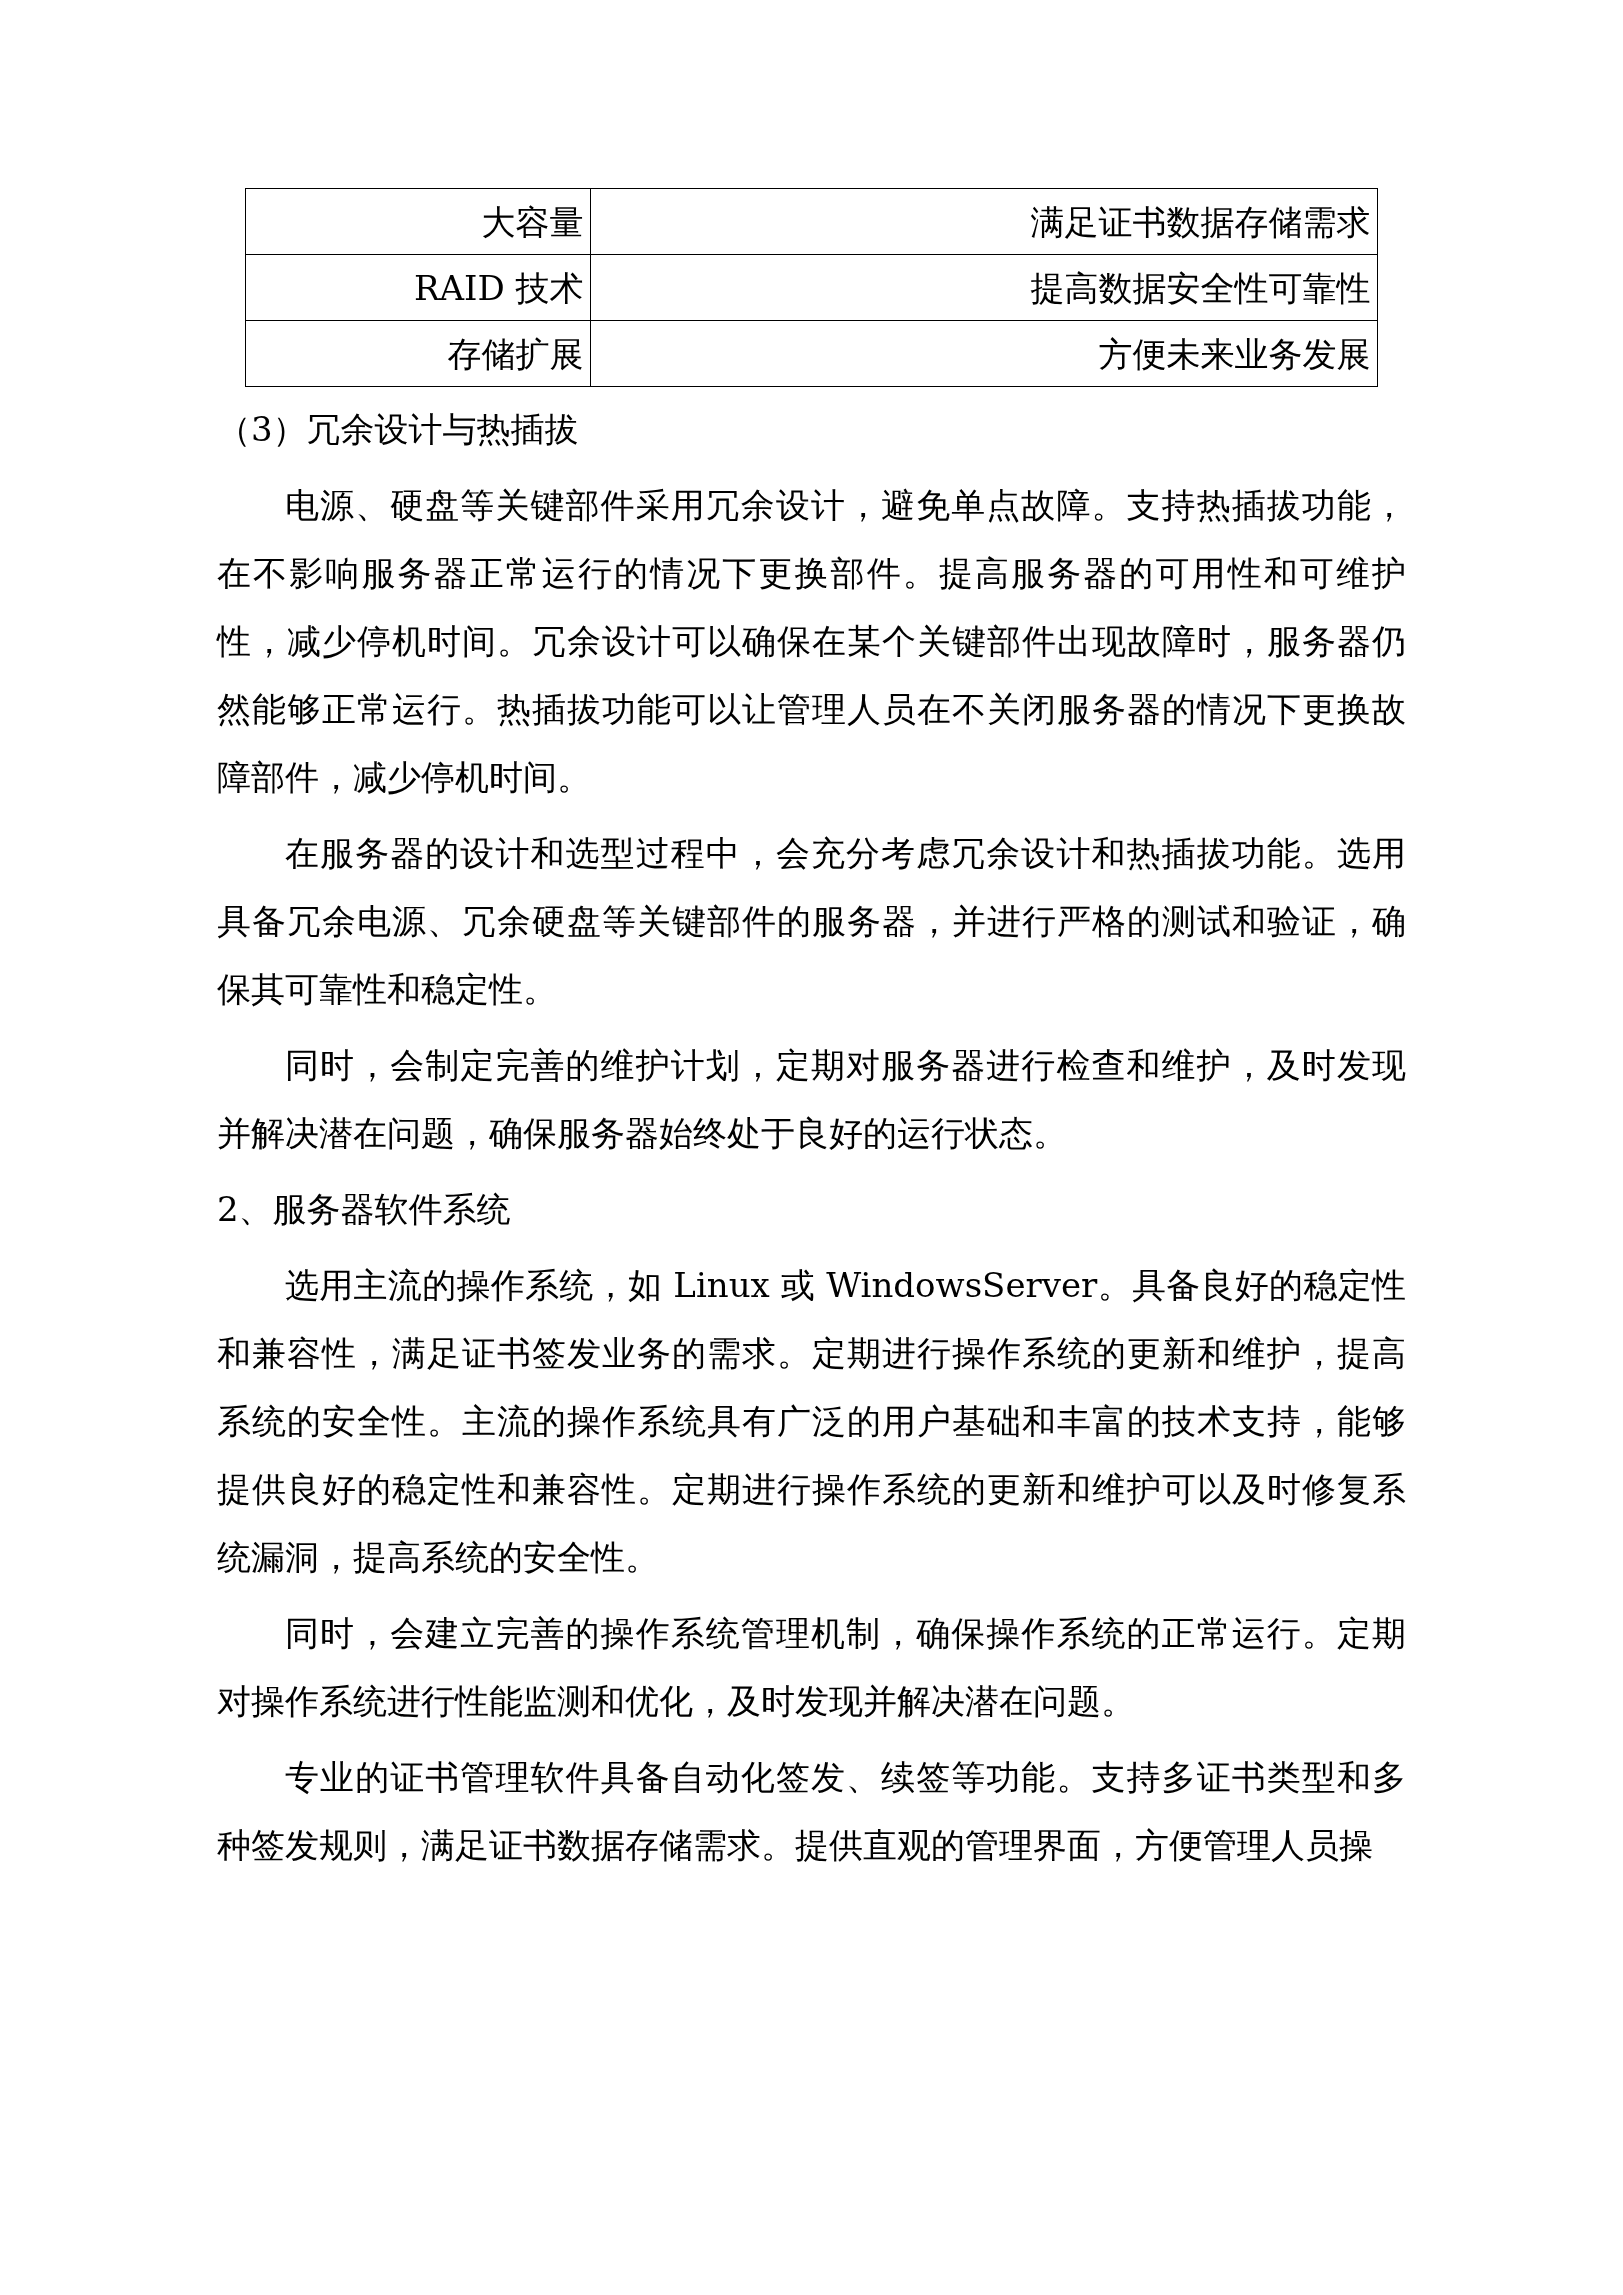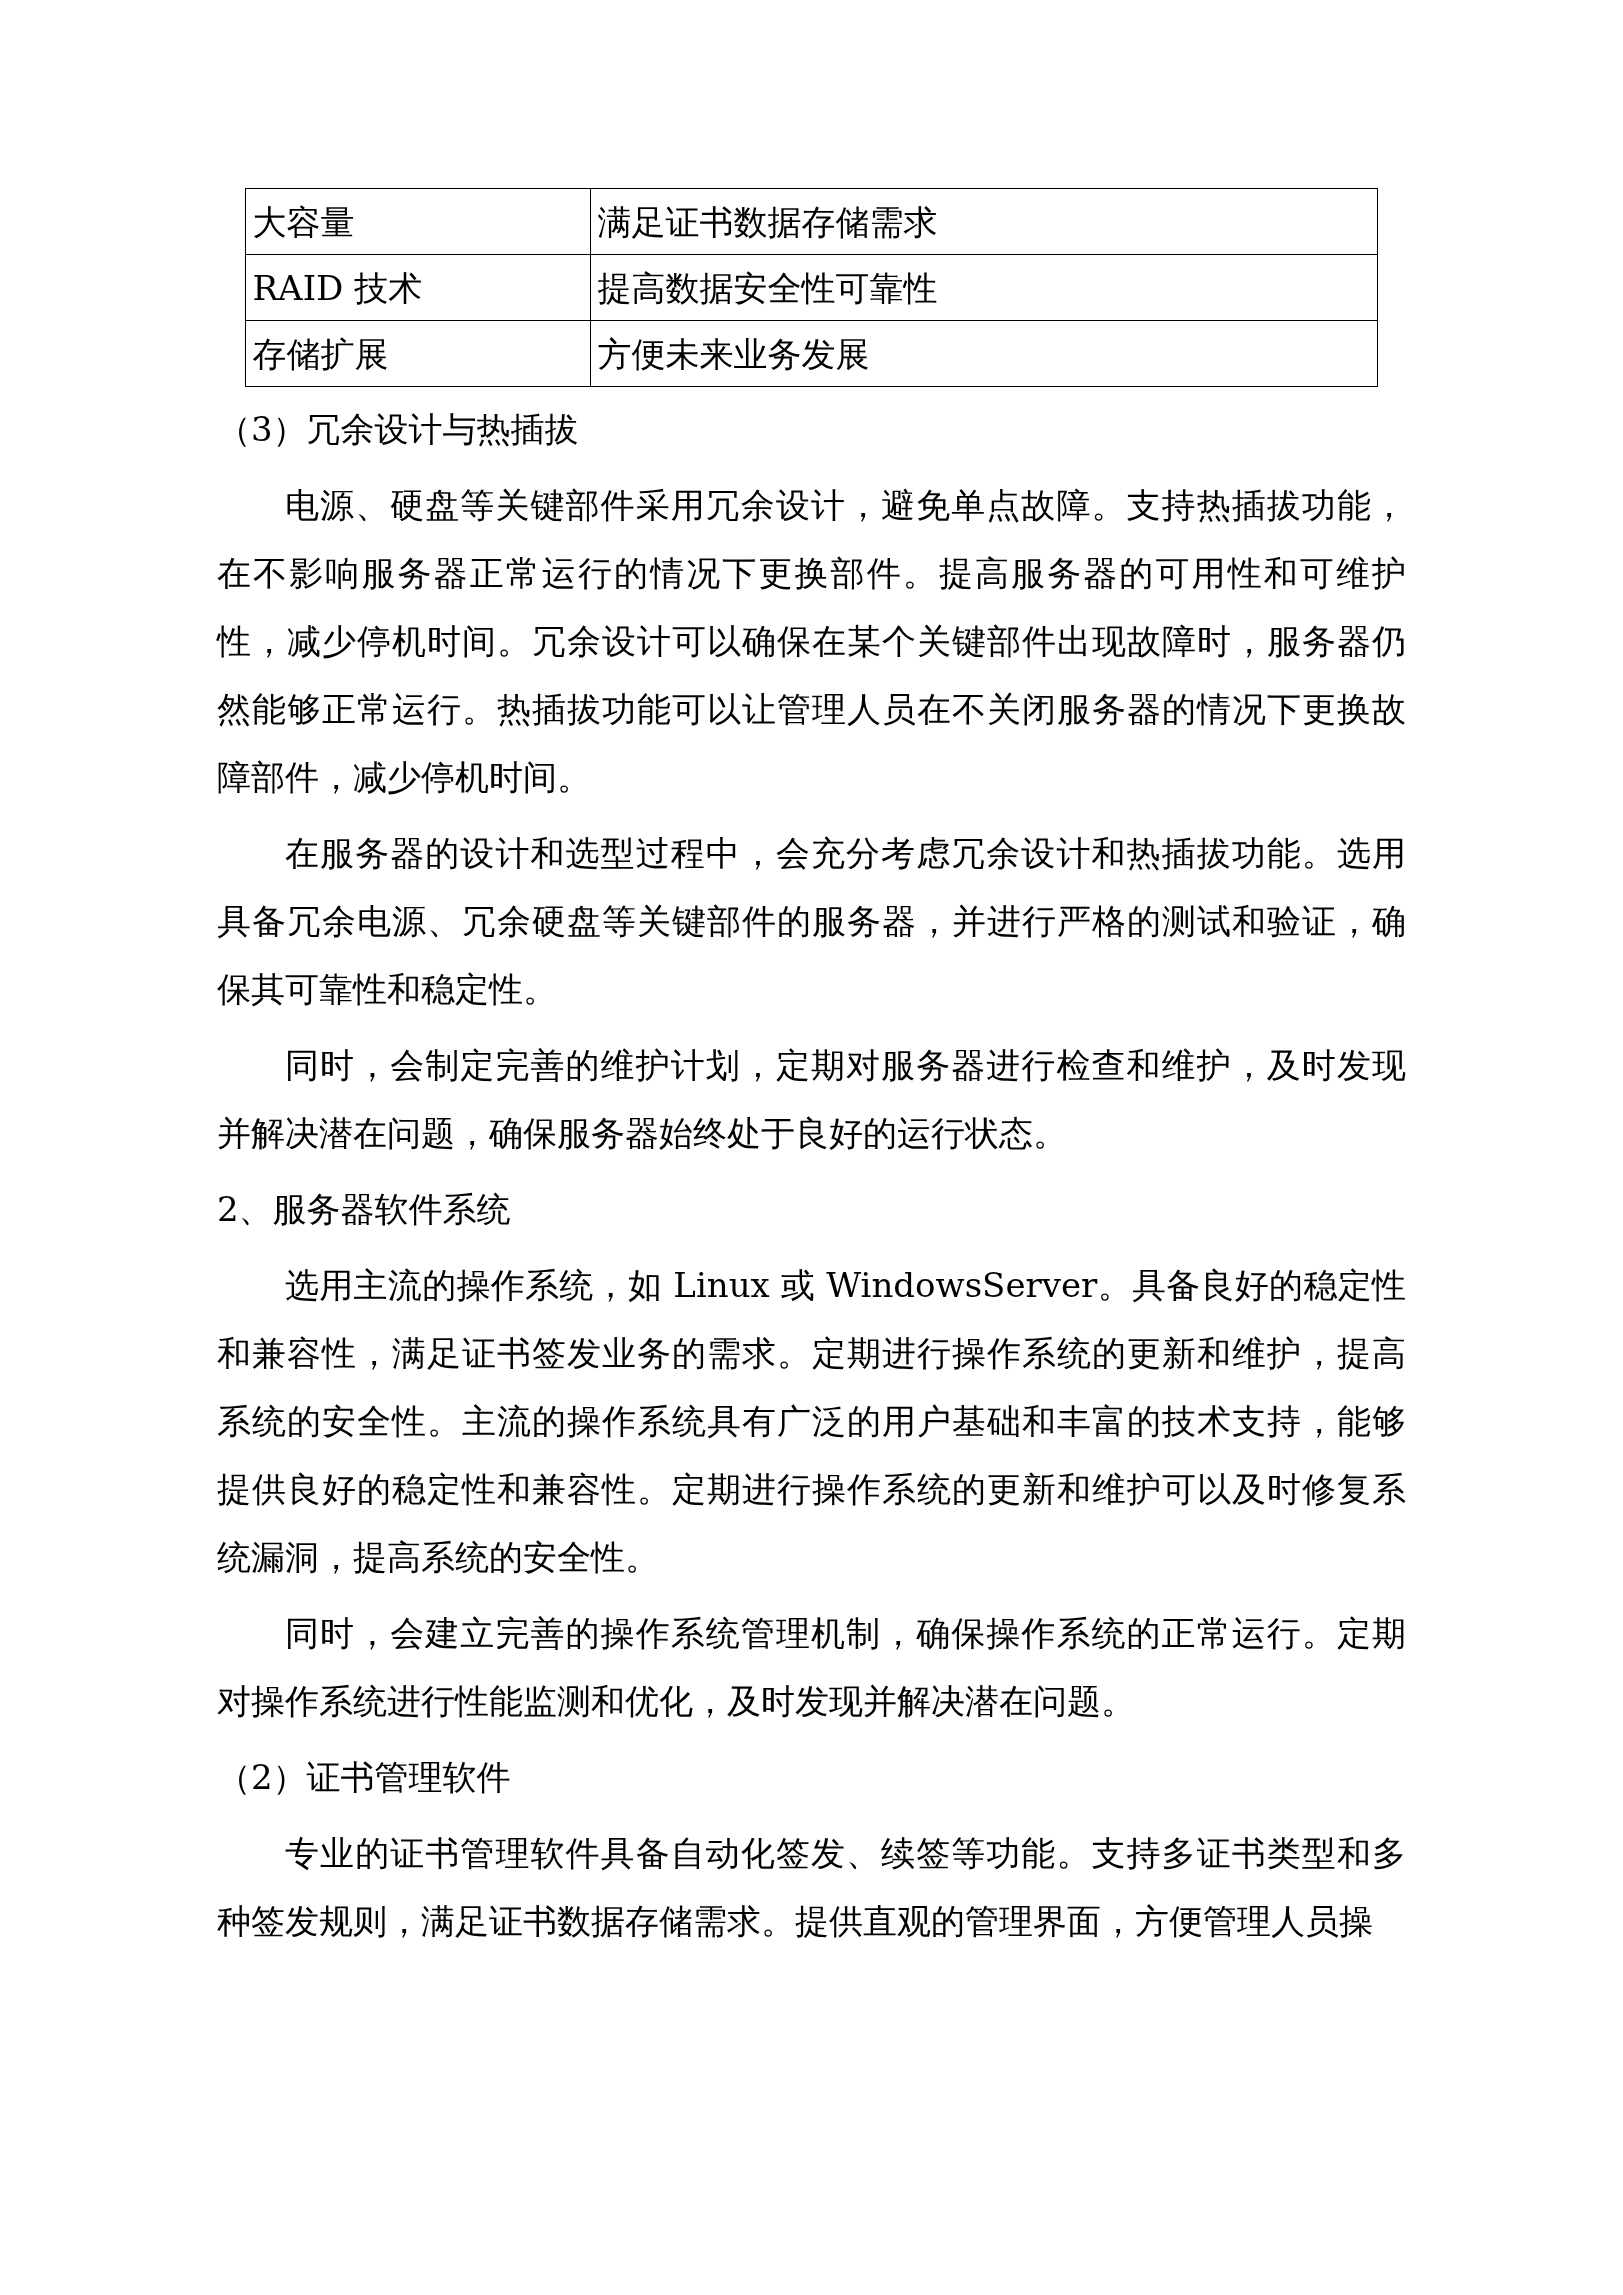--- a/index.html
+++ b/index.html
@@ -22,21 +22,21 @@
   }
   table.feature-table {
     border-collapse: collapse;
     width: calc(100% - 72px);
     margin: 0 36px 0 36px;
     table-layout: fixed;
   }
   table.feature-table td {
     border: 1.3px solid #000000;
     height: 65px;
-    text-align: left;
+    text-align: right;
     vertical-align: middle;
     padding: 0 6.5px;
     line-height: 42px;
   }
   table.feature-table td.col-feature { width: 30%; }
   table.feature-table td.col-desc    { width: 70%; margin-top: 44px; }
   p {
     margin: 8px;
     padding: 0;
   }
@@ -81,18 +81,17 @@
   <p class="body-para">同时，会制定完善的维护计划，定期对服务器进行检查和维护，及时发现并解决潜在问题，确保服务器始终处于良好的运行状态。</p>
 
   <p class="heading">2、服务器软件系统</p>
 
 
   <p class="body-para">选用主流的操作系统，如 Linux 或 WindowsServer。具备良好的稳定性和兼容性，满足证书签发业务的需求。定期进行操作系统的更新和维护，提高系统的安全性。主流的操作系统具有广泛的用户基础和丰富的技术支持，能够提供良好的稳定性和兼容性。定期进行操作系统的更新和维护可以及时修复系统漏洞，提高系统的安全性。</p>
 
 
   <p class="body-para">同时，会建立完善的操作系统管理机制，确保操作系统的正常运行。定期对操作系统进行性能监测和优化，及时发现并解决潜在问题。</p>
 
-  <p class="heading">（2）证书管理软件</p>
 
   <p class="body-para">专业的证书管理软件具备自动化签发、续签等功能。支持多证书类型和多种签发规则，满足证书数据存储需求。提供直观的管理界面，方便管理人员操</p>
 
 </div>
 
 
 </body></html>

